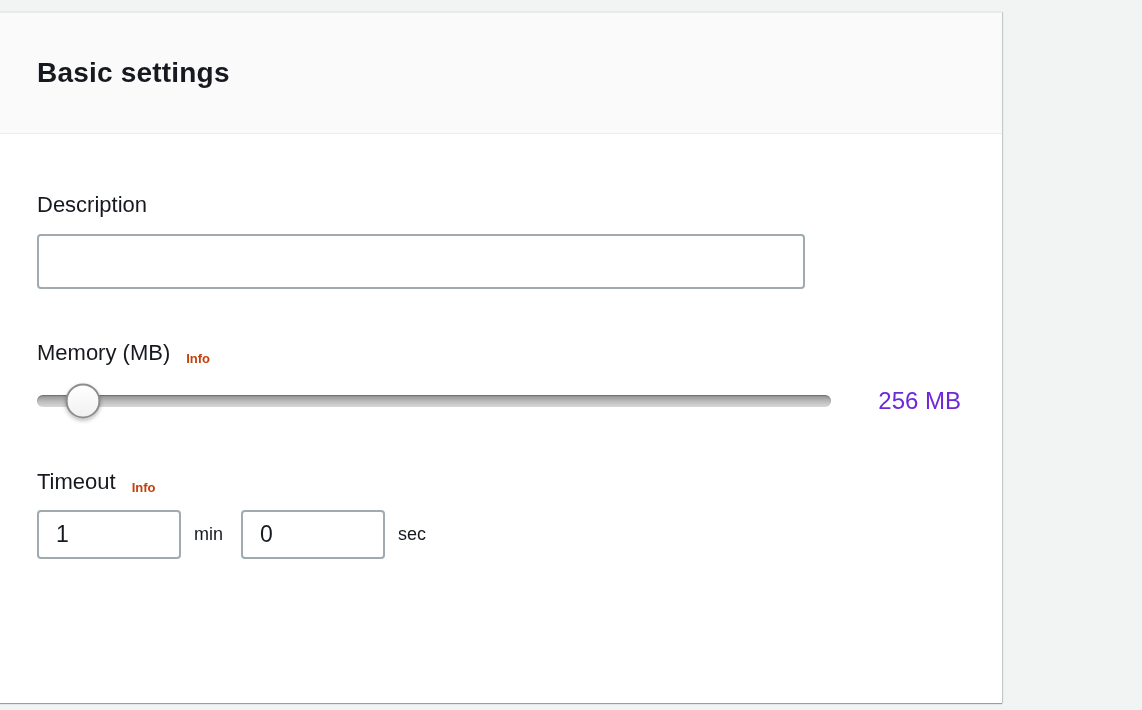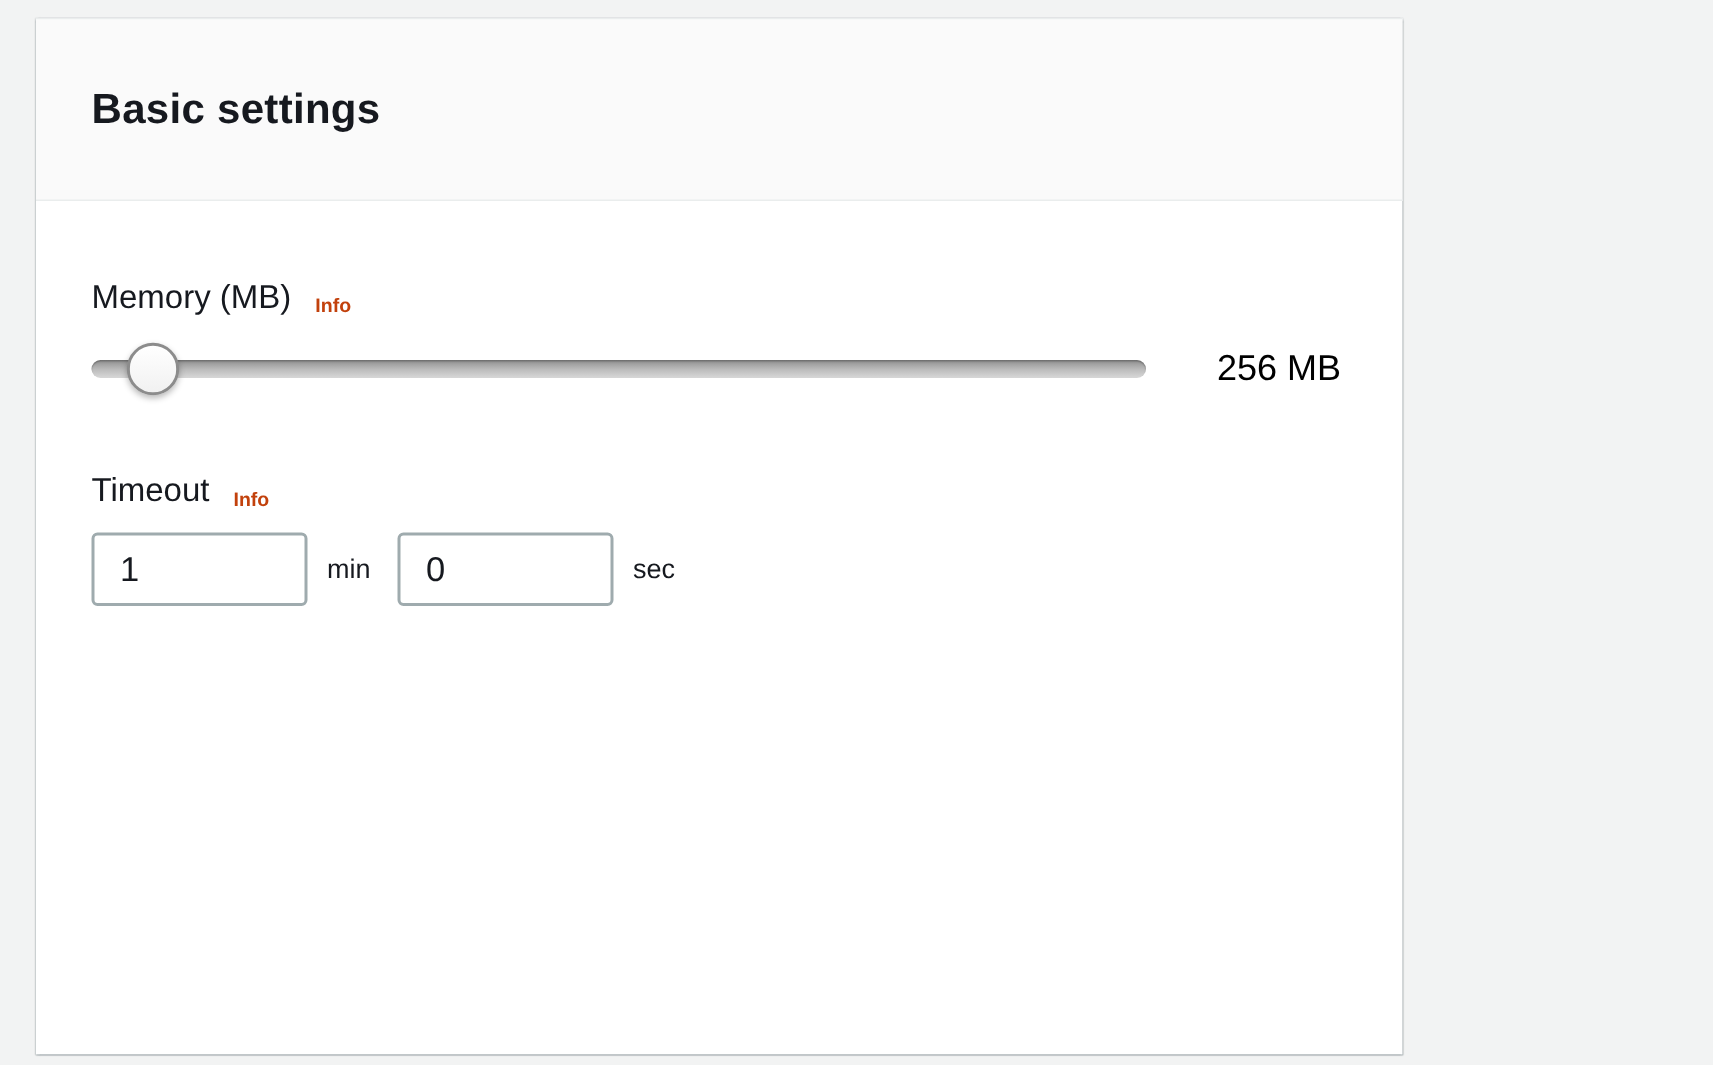--- a/index.html
+++ b/index.html
@@ -8,23 +8,23 @@
     padding: 0;
     width: 1142px;
     height: 710px;
     background: #f2f3f3;
     font-family: "Liberation Sans", sans-serif;
     color: #16191f;
     overflow: hidden;
   }
   .panel {
     position: absolute;
-    left: 24px;
+    left: 0;
     top: 12px;
-    width: 911px;
+    width: 1002px;
     height: 691px;
     background: #ffffff;
     border-top: 1px solid #eaeded;
     box-shadow:
       0 1px 1px 0 rgba(0,28,36,0.35),
       1px 0 1px 0 rgba(0,28,36,0.15),
       -1px 0 1px 0 rgba(0,28,36,0.15);
   }
   .panel-header {
     height: 121px;
@@ -110,21 +110,21 @@
     background: linear-gradient(180deg, #ffffff 0%, #f1f1f1 100%);
     border: 2px solid #8c8c8c;
     box-shadow: 0 2px 4px rgba(0,0,0,0.28);
     cursor: grab;
   }
   .slider-value {
     margin-left: 33px;
     min-width: 97px;
     text-align: right;
     font-size: 24px;
-    color: #000000;
+    color: #6d28d9;
     white-space: nowrap;
   }
   .field-timeout { margin-top: 49px; }
   .timeout-row {
     margin-top: 15px;
     display: flex;
     align-items: center;
   }
   .timeout-input {
     width: 144px;
@@ -149,20 +149,24 @@
 <body>
 
 <div class="panel">
 
   <div class="panel-header">
     <h2 class="panel-title">Basic settings</h2>
   </div>
 
   <div class="panel-body">
 
+    <div class="field-description">
+      <label class="field-label">Description</label>
+      <input class="description-input" type="text" value="" style="">
+    </div>
 
     <div class="field-memory">
       <div class="label-row">
         <span class="field-label">Memory (MB)</span>
         <a class="info-link">Info</a>
       </div>
       <div class="slider-row">
         <div class="slider-track">
           <div class="slider-handle" style="left: 5.8%;"></div>
         </div>

